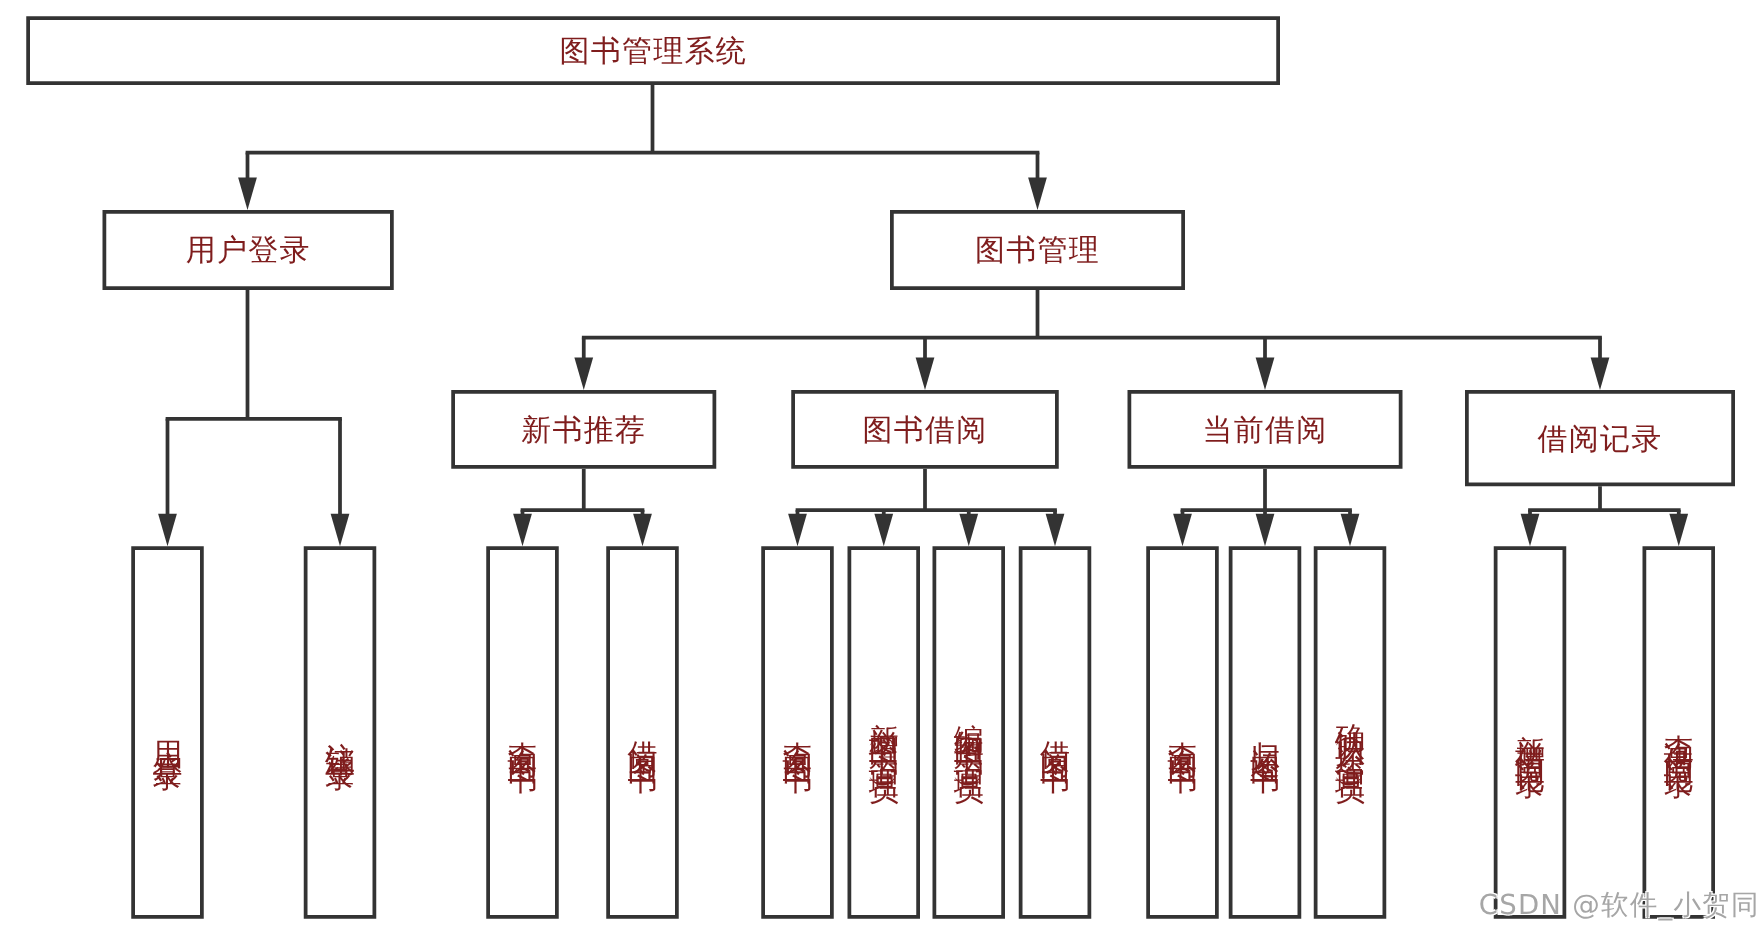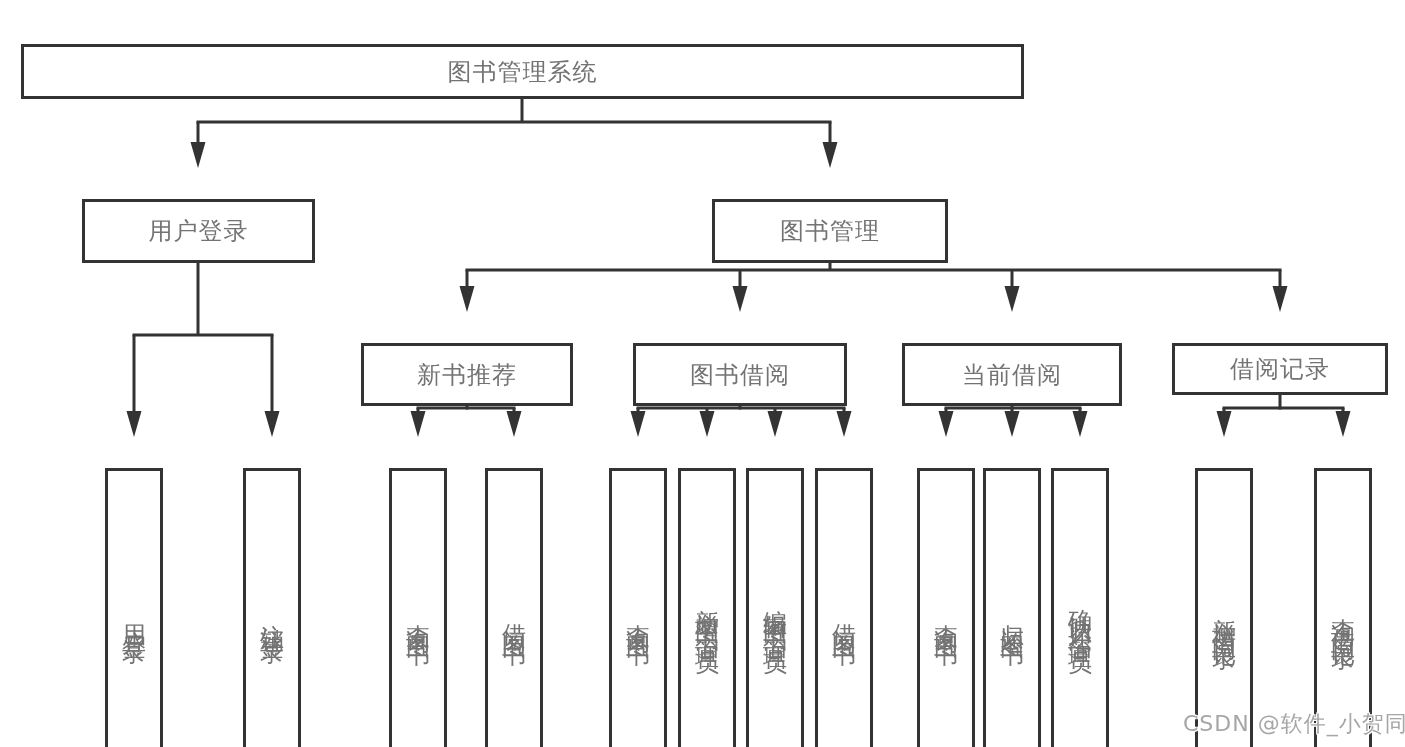--- a/index.html
+++ b/index.html
@@ -23,22 +23,21 @@
   .ln  { stroke: #333333; stroke-width: 3; fill: none; }
   .ar  { fill: #333333; stroke: none; }
   .box {
     position: absolute;
     box-sizing: border-box;
     border: 3px solid #333333;
     background: #ffffff;
     display: flex;
     align-items: center;
     justify-content: center;
-    color: #737373;
-    margin-top: 31px;
+    color: #7f1d1d;
   }
   .hbox {
     font-size: 24px;
     letter-spacing: 1px;
     white-space: nowrap;
   }
   .vbox {
     width: 58px;
     top: 437px;
     height: 298px;
@@ -156,21 +155,21 @@
 
   <div class="box hbox" style="left:361px; top:312px; width:212px; height:63px;">
     <span>新书推荐</span>
   </div>
   <div class="box hbox" style="left:902px; top:312px; width:220px; height:63px;">
     <span>当前借阅</span>
   </div>
   <div class="box hbox" style="left:633px; top:312px; width:214px; height:63px;">
     <span>图书借阅</span>
   </div>
-  <div class="box hbox" style="left:1172px; top:312px; width:216px; height:52px;">
+  <div class="box hbox" style="left:1172px; top:312px; width:216px; height:77px;">
     <span>借阅记录</span>
   </div>
 
   <div class="box vbox" style="left:105px;">
     <span class="vtext">用户登录</span>
   </div>
   <div class="box vbox" style="left:243px;">
     <span class="vtext">注销登录</span>
   </div>
 

